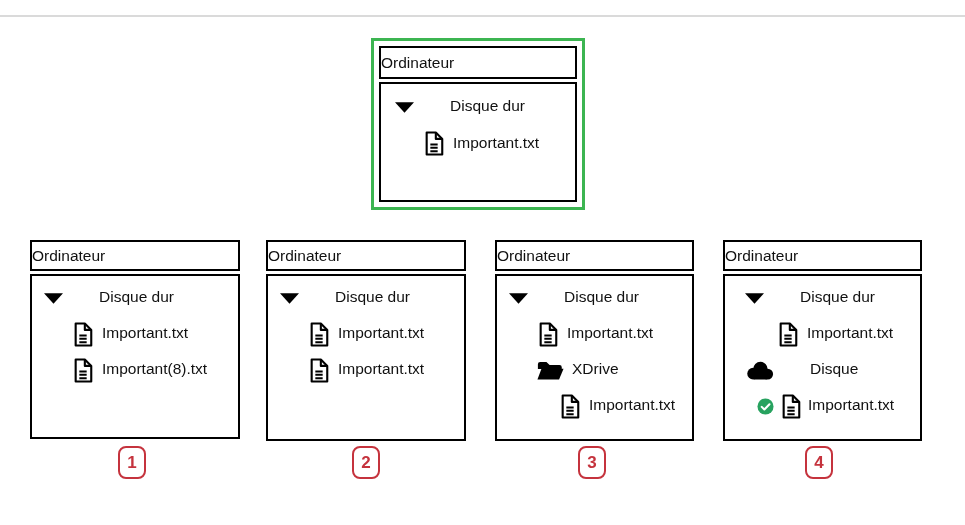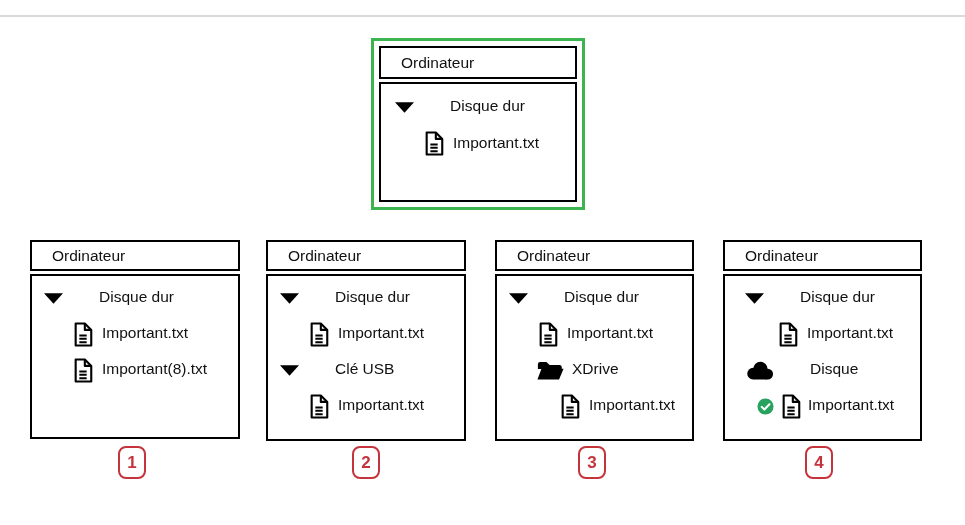--- a/index.html
+++ b/index.html
@@ -6,21 +6,21 @@
   .canvas{position:relative;width:965px;height:525px;background:#ffffff;overflow:hidden;
           font-family:"Liberation Sans", sans-serif;color:#111;}
   .topline{position:absolute;left:0;top:15px;width:965px;height:2px;background:#dadada;}
 
   
   .refwrap{position:absolute;left:371px;top:38px;width:214px;height:172px;
            border:3px solid #3cb551;box-sizing:border-box;background:#fff;
            padding:5px;display:flex;flex-direction:column;gap:3px;}
   .opt{position:absolute;top:240px;display:flex;flex-direction:column;gap:3px;box-sizing:border-box;}
   .hdr{border:2px solid #000;box-sizing:border-box;display:flex;align-items:center;
-       padding-left:20px;font-size:15.5px;background:#fff;flex:0 0 auto;}
+       padding-left:0;font-size:15.5px;background:#fff;flex:0 0 auto;}
   .refwrap .hdr{height:33px;}
   .opt .hdr{height:31px;}
   .bdy{border:2px solid #000;box-sizing:border-box;background:#fff;padding-top:4px;flex:1 1 auto;}
 
   
   .row{height:36px;display:flex;align-items:center;gap:8px;font-size:15.5px;white-space:nowrap;}
   .refwrap .row{height:37px;}
   .lv0{padding-left:12px;gap:36px;}
   .lv1{padding-left:40px;}
   .lv2{padding-left:62px;}
@@ -124,28 +124,20 @@
       <div class="row lv1">
         <span class="icon">
           <svg width="22" height="27" viewBox="0 0 24 28">
               <path d="M4 2 H14 L21 9 V26 H4 Z" fill="#fff" stroke="#000" stroke-width="2.3" stroke-linejoin="round"></path>
               <path d="M14 2 V9 H21" fill="none" stroke="#000" stroke-width="2.3" stroke-linejoin="round"></path>
               <path d="M8 15 H16 M8 18.7 H16 M8 22.4 H16" stroke="#000" stroke-width="2.1"></path>
             </svg>
         </span>
         <span class="lbl">Important.txt</span>
       </div>
-      <div class="row lv0">
-        <span class="icon">
-          <svg width="19" height="12" viewBox="0 0 20 12">
-              <path d="M0 1 H20 L10 12 Z" fill="#000"></path>
-            </svg>
-        </span>
-        <span class="lbl">Clé USB</span>
-      </div>
       <div class="row lv1">
         <span class="icon">
           <svg width="22" height="27" viewBox="0 0 24 28">
               <path d="M4 2 H14 L21 9 V26 H4 Z" fill="#fff" stroke="#000" stroke-width="2.3" stroke-linejoin="round"></path>
               <path d="M14 2 V9 H21" fill="none" stroke="#000" stroke-width="2.3" stroke-linejoin="round"></path>
               <path d="M8 15 H16 M8 18.7 H16 M8 22.4 H16" stroke="#000" stroke-width="2.1"></path>
             </svg>
         </span>
         <span class="lbl">Important.txt</span>
       </div>

